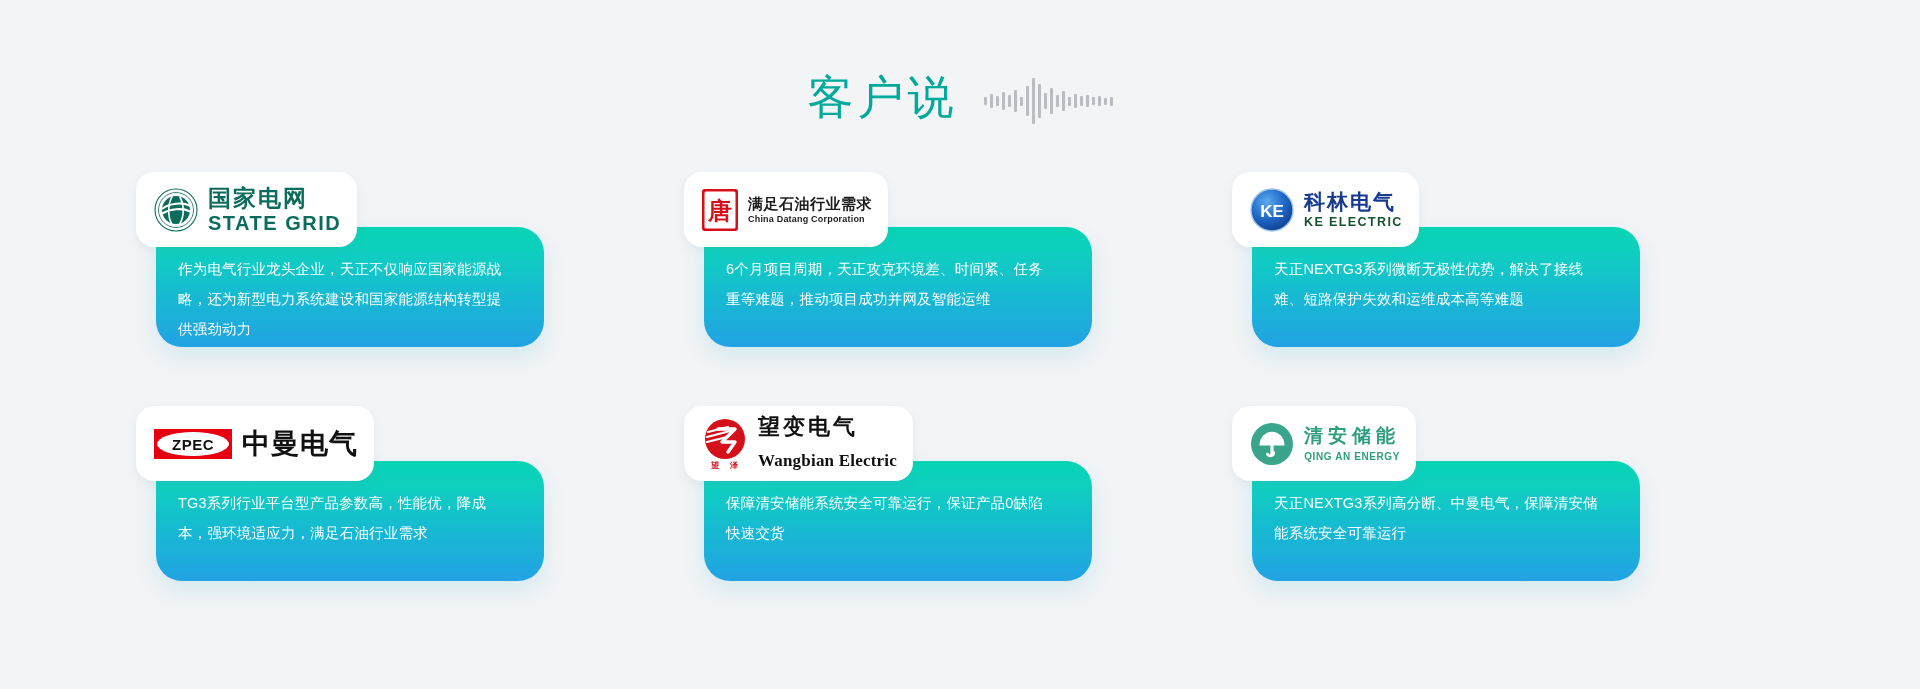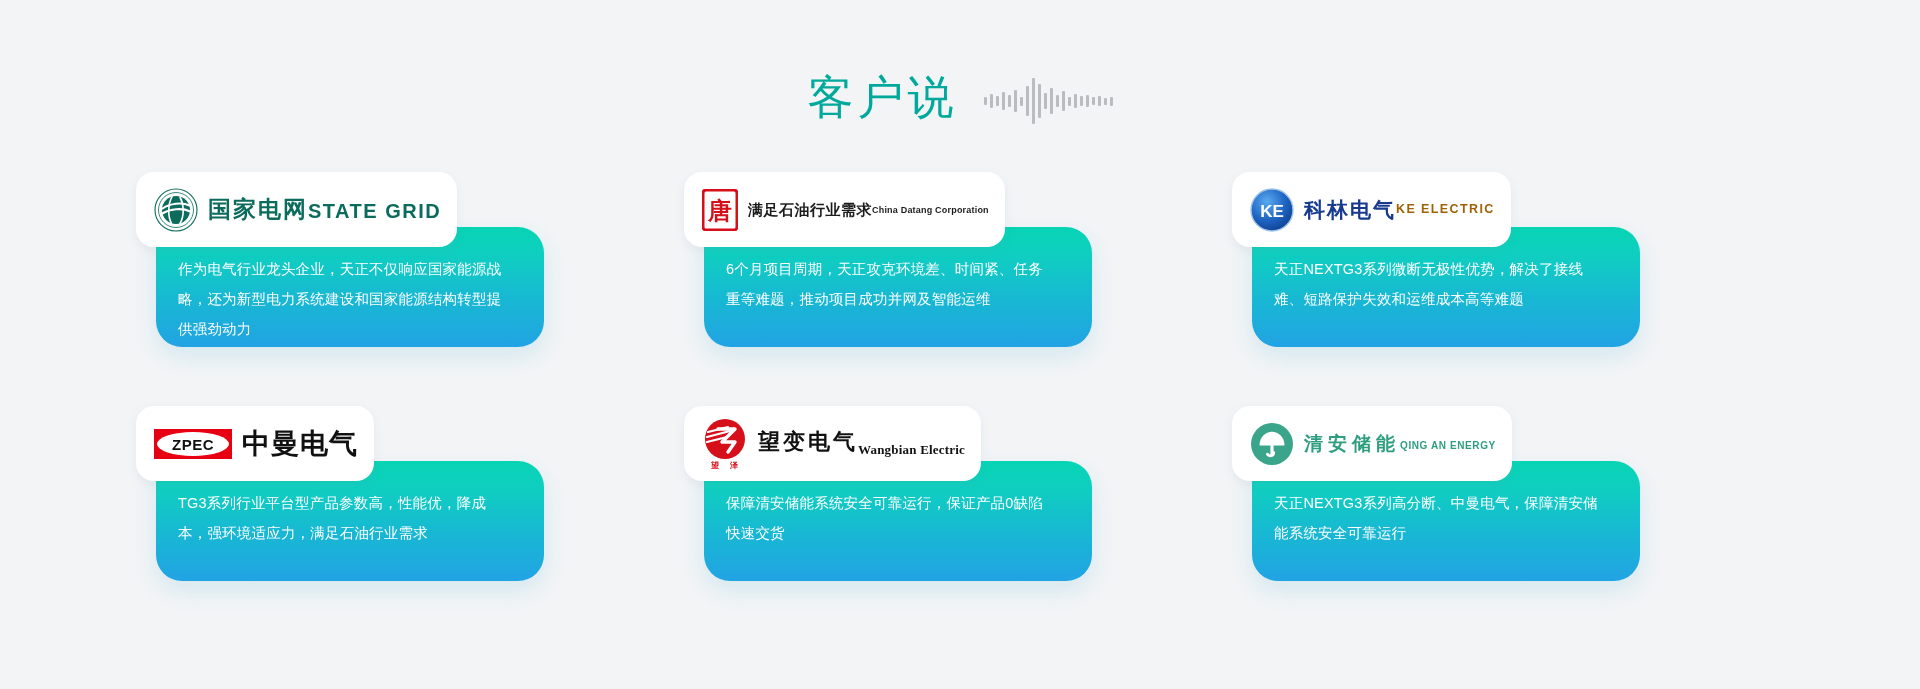--- a/index.html
+++ b/index.html
@@ -87,49 +87,49 @@
     border-radius:18px 18px 18px 18px;
     display:flex;align-items:center;
     padding:0 16px 0 18px;
     box-sizing:border-box;
     z-index:3;
     box-shadow:0 4px 10px rgba(120,140,160,0.10);
   }
 
   .logo-row{display:flex;align-items:center;gap:10px;}
   .logo-mark{flex:0 0 auto;display:block;}
-  .logo-words{display:flex;justify-content:center;line-height:1;}
+  .logo-words{display:flex;flex-direction:column;justify-content:center;line-height:1;}
   .lw-cn{font-weight:700;letter-spacing:1px;}
   .lw-en{font-weight:700;}
 
   
   .sg .lw-cn{font-size:23px;color:#0b6b5c;letter-spacing:2px;}
   .sg .lw-en{font-size:20px;color:#0b6b5c;font-family:Liberation Sans, sans-serif;letter-spacing:1.5px;margin-top:3px;}
 
   .dt .lw-cn{font-size:15px;color:#1b1b1b;letter-spacing:0.5px;}
   .dt .lw-en{font-size:9px;color:#1b1b1b;margin-top:4px;letter-spacing:0.2px;}
 
   .ke .lw-cn{font-size:21px;color:#173a8f;letter-spacing:2px;}
-  .ke .lw-en{font-size:12.5px;color:#a16207;margin-top:4px;letter-spacing:1.4px;}
+  .ke .lw-en{font-size:12.5px;color:#14532d;margin-top:4px;letter-spacing:1.4px;}
 
   .zp .lw-cn{font-size:28px;color:#111;letter-spacing:1px;}
 
-  .wb .lw-cn{font-size:22px;color:#111;letter-spacing:3px;font-family:Liberation Serif, serif;}
-  .wb .lw-en{font-size:13px;color:#111;margin-top:12px;font-family:"Liberation Serif","DejaVu Serif",serif;letter-spacing:0.2px;}
+  .wb .lw-cn{font-size:22px;color:#111;letter-spacing:3px;font-family:Liberation Mono, monospace;}
+  .wb .lw-en{font-size:17px;color:#111;margin-top:12px;font-family:"Liberation Serif","DejaVu Serif",serif;letter-spacing:0.2px;}
 
   .qa .lw-cn{font-size:19px;color:#2f9e80;letter-spacing:5px;}
   .qa .lw-en{font-size:10px;color:#2f9e80;margin-top:7px;letter-spacing:0.6px;}
 
   
   .chip-sg{min-width:176px;}
   .chip-dt{min-width:192px;}
   .chip-ke{min-width:182px;}
   .chip-zp{min-width:178px;justify-content:flex-end;}
   .chip-wb{min-width:184px;}
-  .chip-qa{min-width:175px;}
+  .chip-qa{min-width:175px;text-align:right;}
 </style>
 </head>
 <body>
 
 <div class="header">
   <div class="section-title">客户说</div>
   <div class="wave" id="wave">
       <i style="height: 8px; background: rgb(185, 188, 192);"></i>
       <i style="height: 14px; background: rgb(185, 188, 192);"></i>
       <i style="height: 10px; background: rgb(185, 188, 192);"></i>

